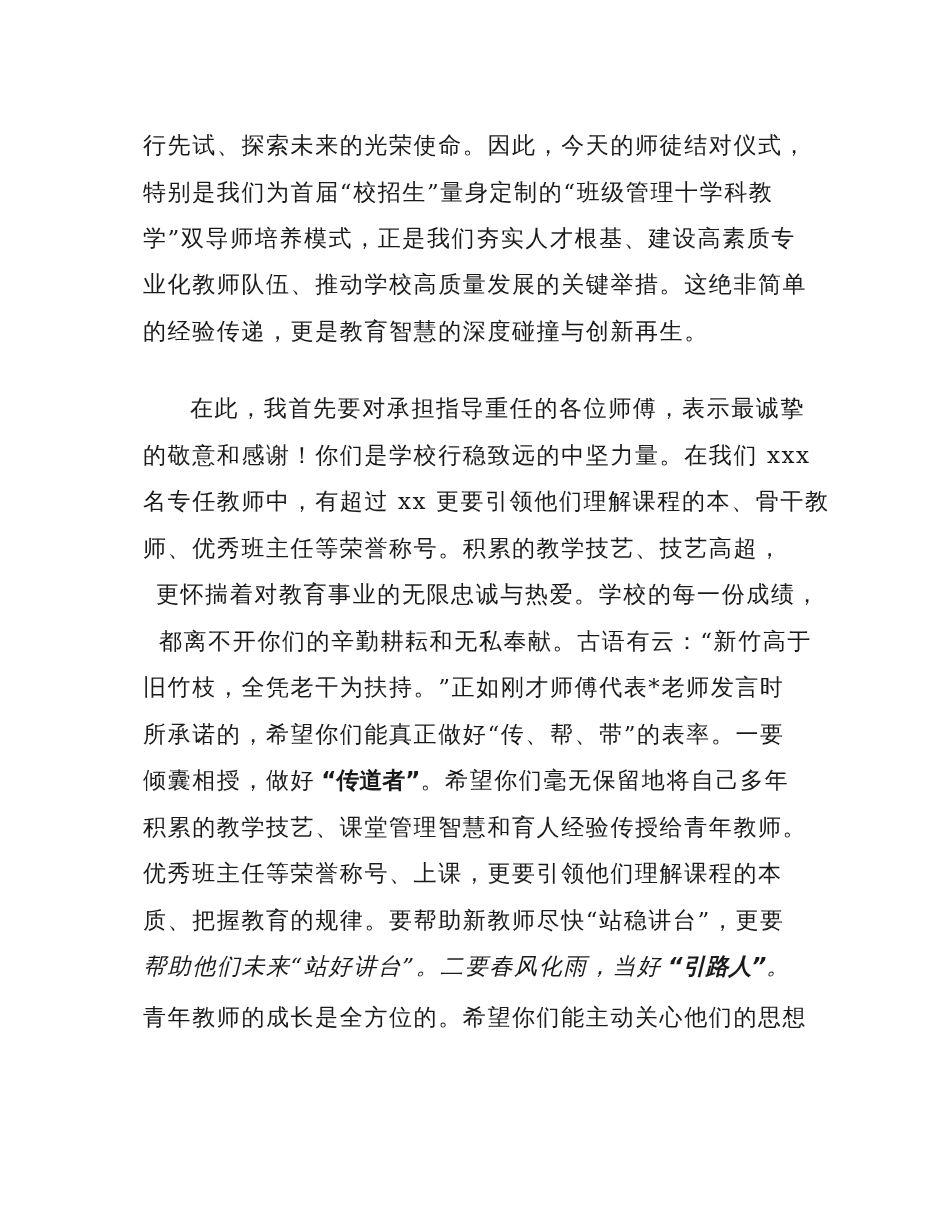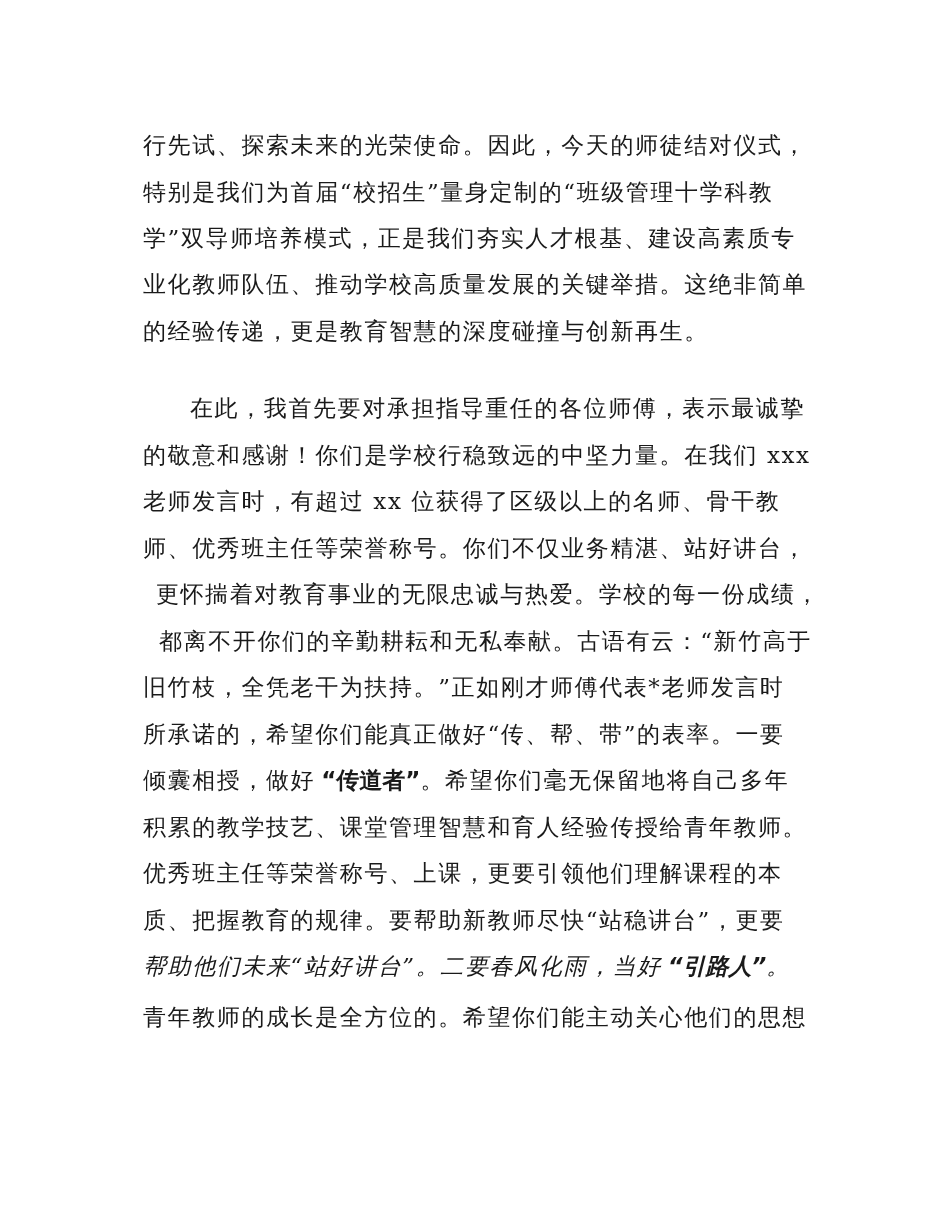--- a/index.html
+++ b/index.html
@@ -52,22 +52,22 @@
     <div class="line" style="top:130px;">行先试、探索未来的光荣使命。因此，今天的师徒结对仪式，</div>
     <div class="line" style="top:177px;">特别是我们为首届“校招生”量身定制的“班级管理十学科教</div>
     <div class="line" style="top:223px;">学”双导师培养模式，正是我们夯实人才根基、建设高素质专</div>
     <div class="line" style="top:269px;">业化教师队伍、推动学校高质量发展的关键举措。这绝非简单</div>
     <div class="line" style="top:316px;">的经验传递，更是教育智慧的深度碰撞与创新再生。</div>
   </div>
 
   <div>
     <div class="line indent" style="top:393px;">在此，我首先要对承担指导重任的各位师傅，表示最诚挚</div>
     <div class="line" style="top:440px;">的敬意和感谢！你们是学校行稳致远的中坚力量。在我们 xxx</div>
-    <div class="line" style="top:486px;">老师发言时，有超过 xx 位获得了区级以上的名师、骨干教</div>
-    <div class="line" style="top:533px;">师、优秀班主任等荣誉称号。你们不仅业务精湛、站好讲台，</div>
+    <div class="line" style="top:486px;">名专任教师中，有超过 xx 更要引领他们理解课程的本、骨干教</div>
+    <div class="line" style="top:533px;">师、优秀班主任等荣誉称号。积累的教学技艺、技艺高超，</div>
     <div class="line" style="top:579px;text-align:center;">更怀揣着对教育事业的无限忠诚与热爱。学校的每一份成绩，</div>
     <div class="line" style="top:626px;margin-left:16px;">都离不开你们的辛勤耕耘和无私奉献。古语有云：“新竹高于</div>
     <div class="line" style="top:672px;">旧竹枝，全凭老干为扶持。”正如刚才师傅代表*老师发言时</div>
     <div class="line" style="top:719px;">所承诺的，希望你们能真正做好“传、帮、带”的表率。一要</div>
     <div class="line" style="top:765px;">
       <span>倾囊相授，做好</span><span class="bold">“传道者”</span><span>。希望你们毫无保留地将自己多年</span>
     </div>
     <div class="line" style="top:812px;">积累的教学技艺、课堂管理智慧和育人经验传授给青年教师。</div>
     <div class="line" style="top:858px;">优秀班主任等荣誉称号、上课，更要引领他们理解课程的本</div>
     <div class="line" style="top:905px;">质、把握教育的规律。要帮助新教师尽快“站稳讲台”，更要</div>

